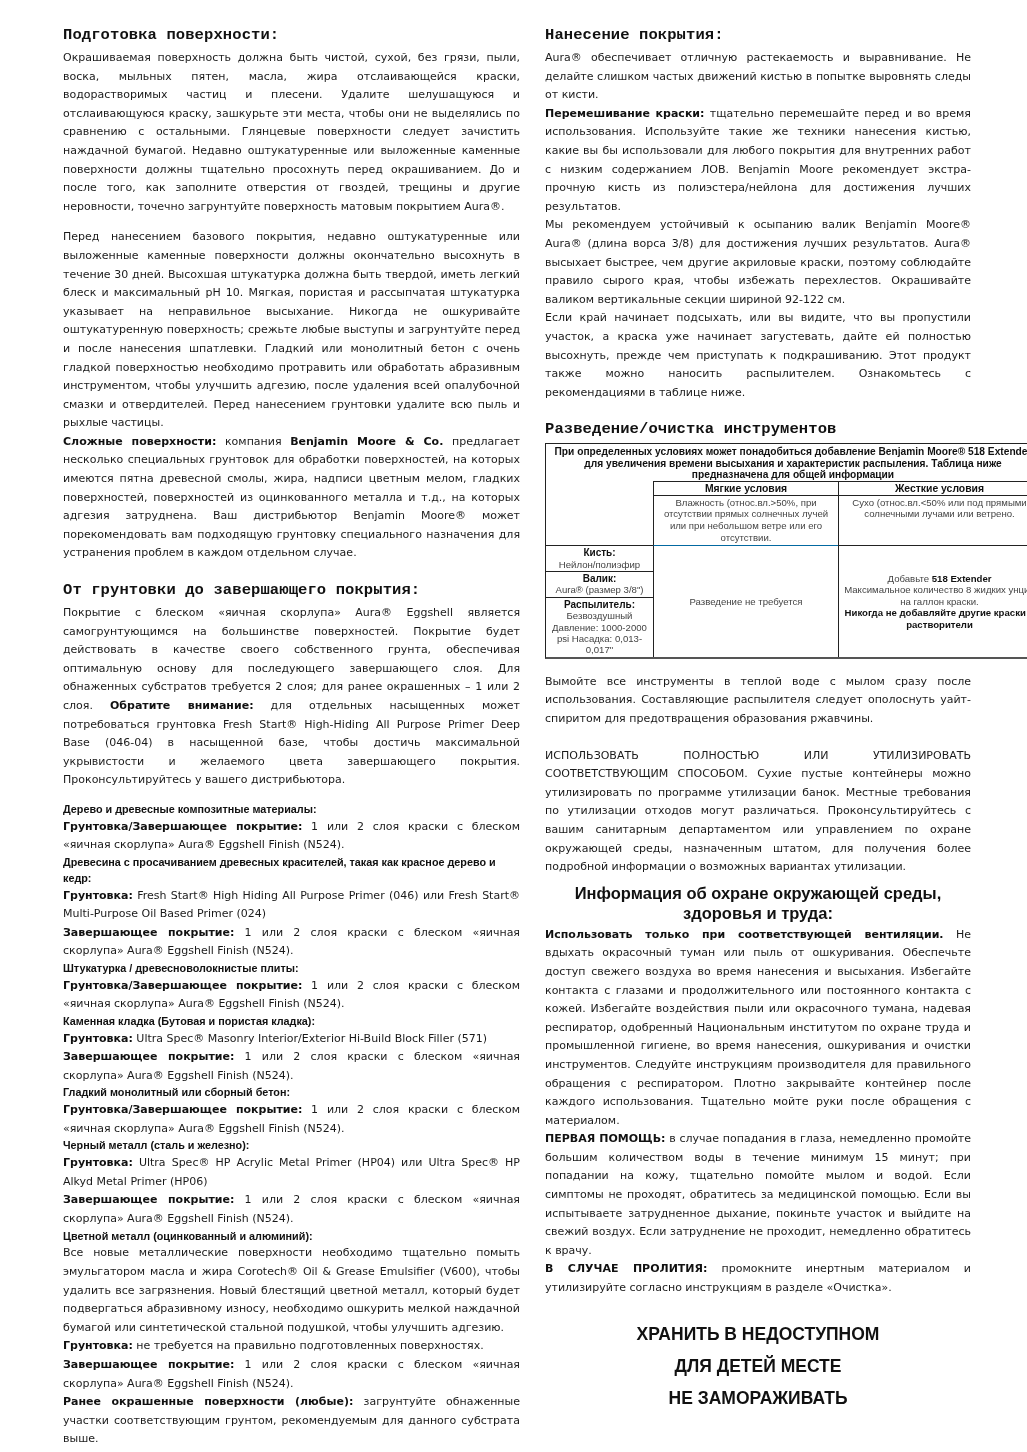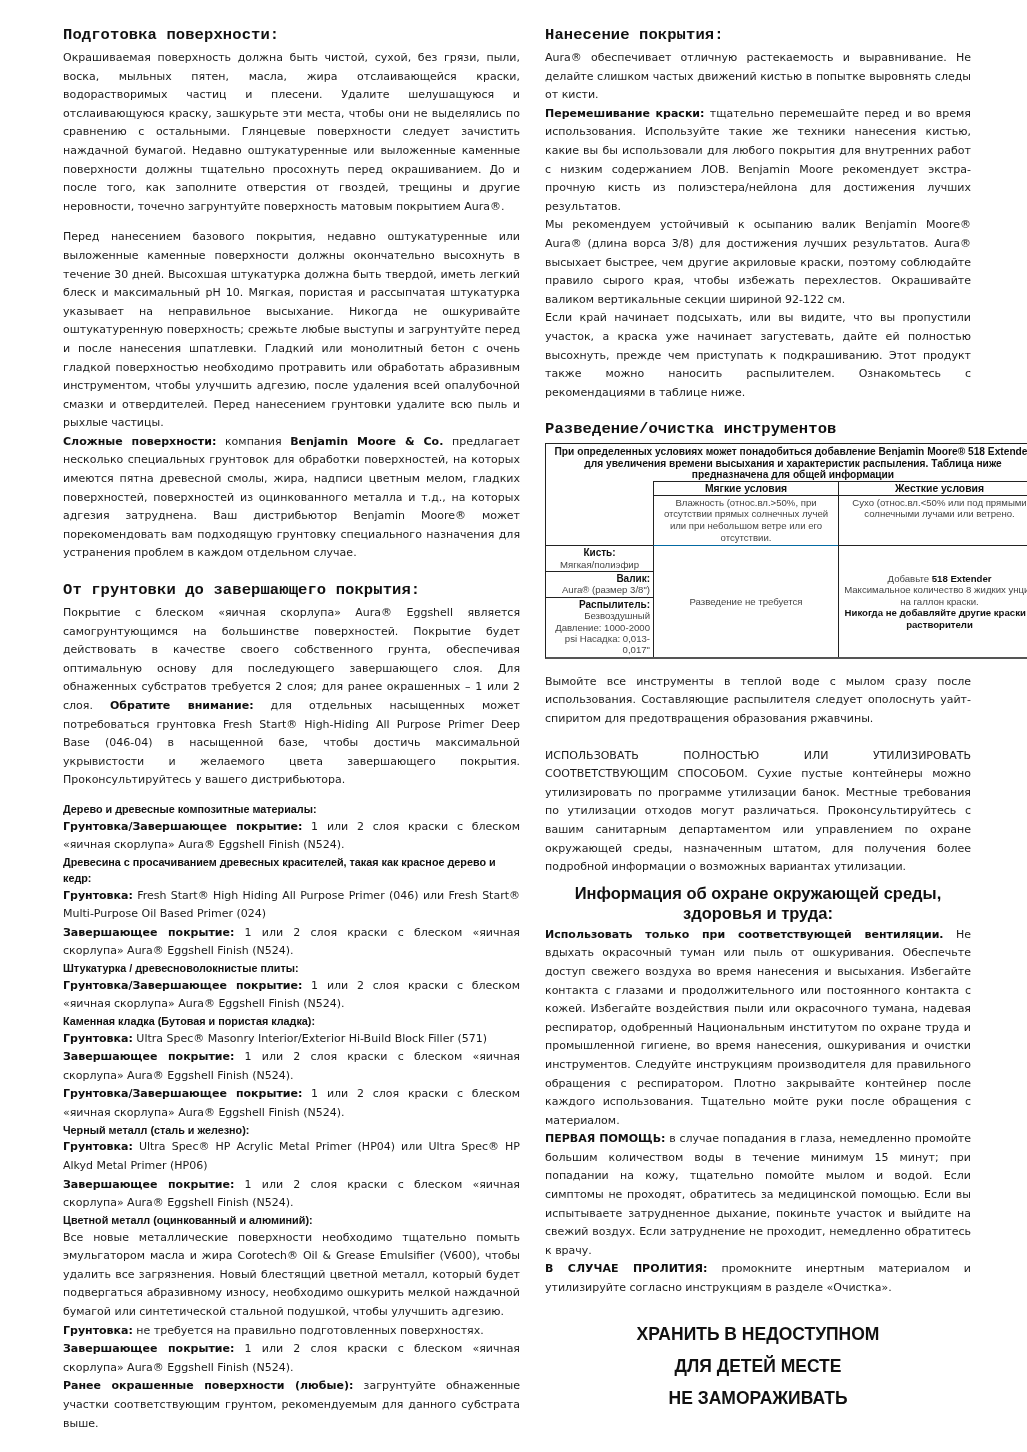--- a/index.html
+++ b/index.html
@@ -68,21 +68,21 @@
   }
   .cell { border-left: 1px solid #222; border-top: 1px solid #222; text-align: center; }
   .cell.empty-head { border-top: none; border-left: none; }
   .hdr { font-weight: bold; font-size: 10.4px; padding: 1px 2px; color: #111; }
   .desc { color: #444; line-height: 11.6px; padding: 1px 4px 2px 4px; }
   .tool-col { display: flex; flex-direction: column; border-top: 1px solid #222; }
   .tool { border-top: 1px solid #222; padding: 1px 3px; line-height: 11.4px; }
   .tool:first-child { border-top: none; text-align: center; }
   .tool .tl { font-weight: bold; color: #111; font-size: 10px; }
   .tool .tv { color: #444; }
-  .tool.left { text-align: right; }
+  .tool.left { text-align: center; }
   .mid-cell { display: flex; align-items: center; justify-content: center; color: #444; border-top: 1px solid #0369a1; border-left: 1px solid #222; }
   .right-cell { display: flex; flex-direction: column; justify-content: center; align-items: center; text-align: center; border-top: 1px solid #222; border-left: 1px solid #222; line-height: 11.6px; padding: 16px 4px; color: #444; }
   .right-cell b { color: #111; }
 
   .center-head {
     text-align: center;
     font-family: "Liberation Sans", sans-serif;
     font-weight: bold;
     font-size: 16.5px;
     line-height: 20px;
@@ -130,20 +130,21 @@
       <div class="sub">Дерево и древесные композитные материалы:</div>
       <p class="body"><b>Грунтовка/Завершающее покрытие:</b><span> 1 или 2 слоя краски с блеском «яичная скорлупа» Aura® Eggshell Finish (N524).</span></p>
       <div class="sub">Древесина с просачиванием древесных красителей, такая как красное дерево и кедр:</div>
       <p class="body"><b>Грунтовка:</b><span> Fresh Start® High Hiding All Purpose Primer (046) или Fresh Start® Multi-Purpose Oil Based Primer (024)</span></p>
       <p class="body"><b>Завершающее покрытие:</b><span> 1 или 2 слоя краски с блеском «яичная скорлупа» Aura® Eggshell Finish (N524).</span></p>
       <div class="sub">Штукатурка / древесноволокнистые плиты:</div>
       <p class="body"><b>Грунтовка/Завершающее покрытие:</b><span> 1 или 2 слоя краски с блеском «яичная скорлупа» Aura® Eggshell Finish (N524).</span></p>
       <div class="sub">Каменная кладка (Бутовая и пористая кладка):</div>
       <p class="body"><b>Грунтовка:</b><span> Ultra Spec® Masonry Interior/Exterior Hi-Build Block Filler (571)</span></p>
       <p class="body"><b>Завершающее покрытие:</b><span> 1 или 2 слоя краски с блеском «яичная скорлупа» Aura® Eggshell Finish (N524).</span></p>
+      <div class="sub">Гладкий монолитный или сборный бетон:</div>
       <p class="body"><b>Грунтовка/Завершающее покрытие:</b><span> 1 или 2 слоя краски с блеском «яичная скорлупа» Aura® Eggshell Finish (N524).</span></p>
       <div class="sub">Черный металл (сталь и железно):</div>
       <p class="body"><b>Грунтовка:</b><span> Ultra Spec® HP Acrylic Metal Primer (HP04) или Ultra Spec® HP Alkyd Metal Primer (HP06)</span></p>
       <p class="body"><b>Завершающее покрытие:</b><span> 1 или 2 слоя краски с блеском «яичная скорлупа» Aura® Eggshell Finish (N524).</span></p>
       <div class="sub">Цветной металл (оцинкованный и алюминий):</div>
       <p class="body"><span>Все новые металлические поверхности необходимо тщательно помыть эмульгатором масла и жира Corotech® Oil &amp; Grease Emulsifier (V600), чтобы удалить все загрязнения. Новый блестящий цветной металл, который будет подвергаться абразивному износу, необходимо ошкурить мелкой наждачной бумагой или синтетической стальной подушкой, чтобы улучшить адгезию.</span></p>
       <p class="body"><b>Грунтовка:</b><span> не требуется на правильно подготовленных поверхностях.</span></p>
       <p class="body"><b>Завершающее покрытие:</b><span> 1 или 2 слоя краски с блеском «яичная скорлупа» Aura® Eggshell Finish (N524).</span></p>
     </section>
 
@@ -177,21 +178,21 @@
         <div class="cell hdr">Мягкие условия</div>
         <div class="cell hdr">Жесткие условия</div>
 
         <div class="cell empty-head"></div>
         <div class="cell desc">Влажность (относ.вл.&gt;50%, при отсутствии прямых солнечных лучей или при небольшом ветре или его отсутствии.</div>
         <div class="cell desc">Сухо (относ.вл.&lt;50% или под прямыми солнечными лучами или ветрено.</div>
 
         <div class="tool-col">
           <div class="tool">
             <div class="tl">Кисть:</div>
-            <div class="tv">Мягкая/полиэфир</div>
+            <div class="tv">Нейлон/полиэфир</div>
           </div>
           <div class="tool left">
             <div class="tl">Валик:</div>
             <div class="tv">Aura® (размер 3/8")</div>
           </div>
           <div class="tool left">
             <div class="tl">Распылитель:</div>
             <div class="tv">Безвоздушный Давление: 1000-2000 psi Насадка: 0,013-0,017"</div>
           </div>
         </div>

